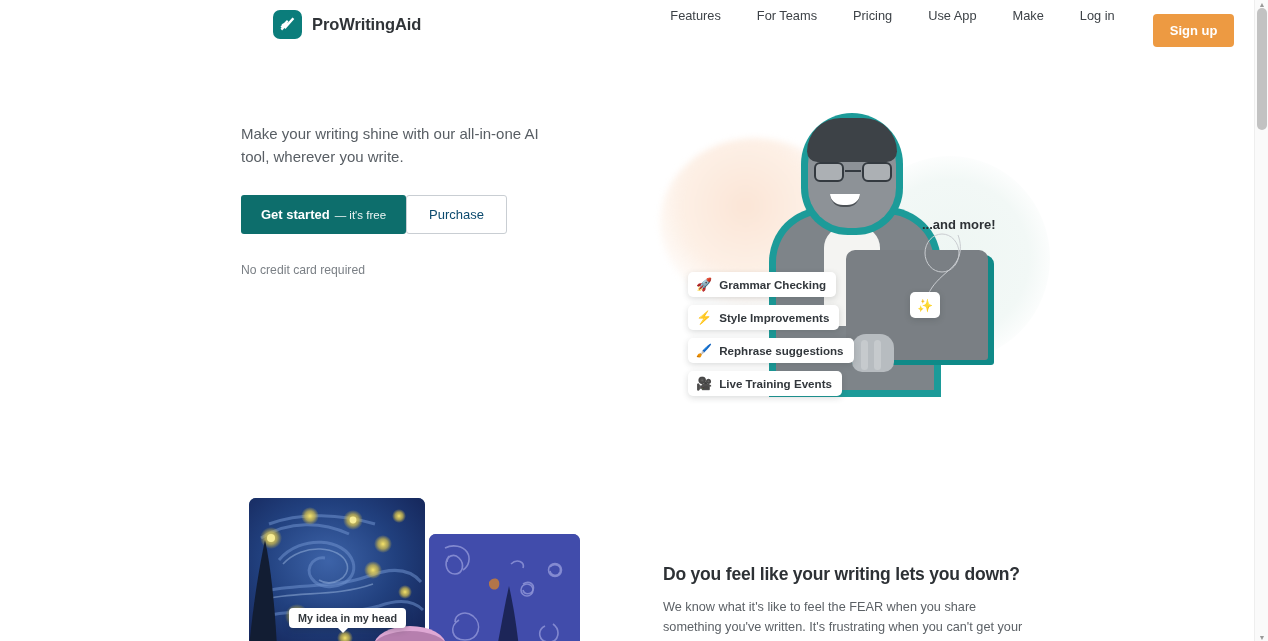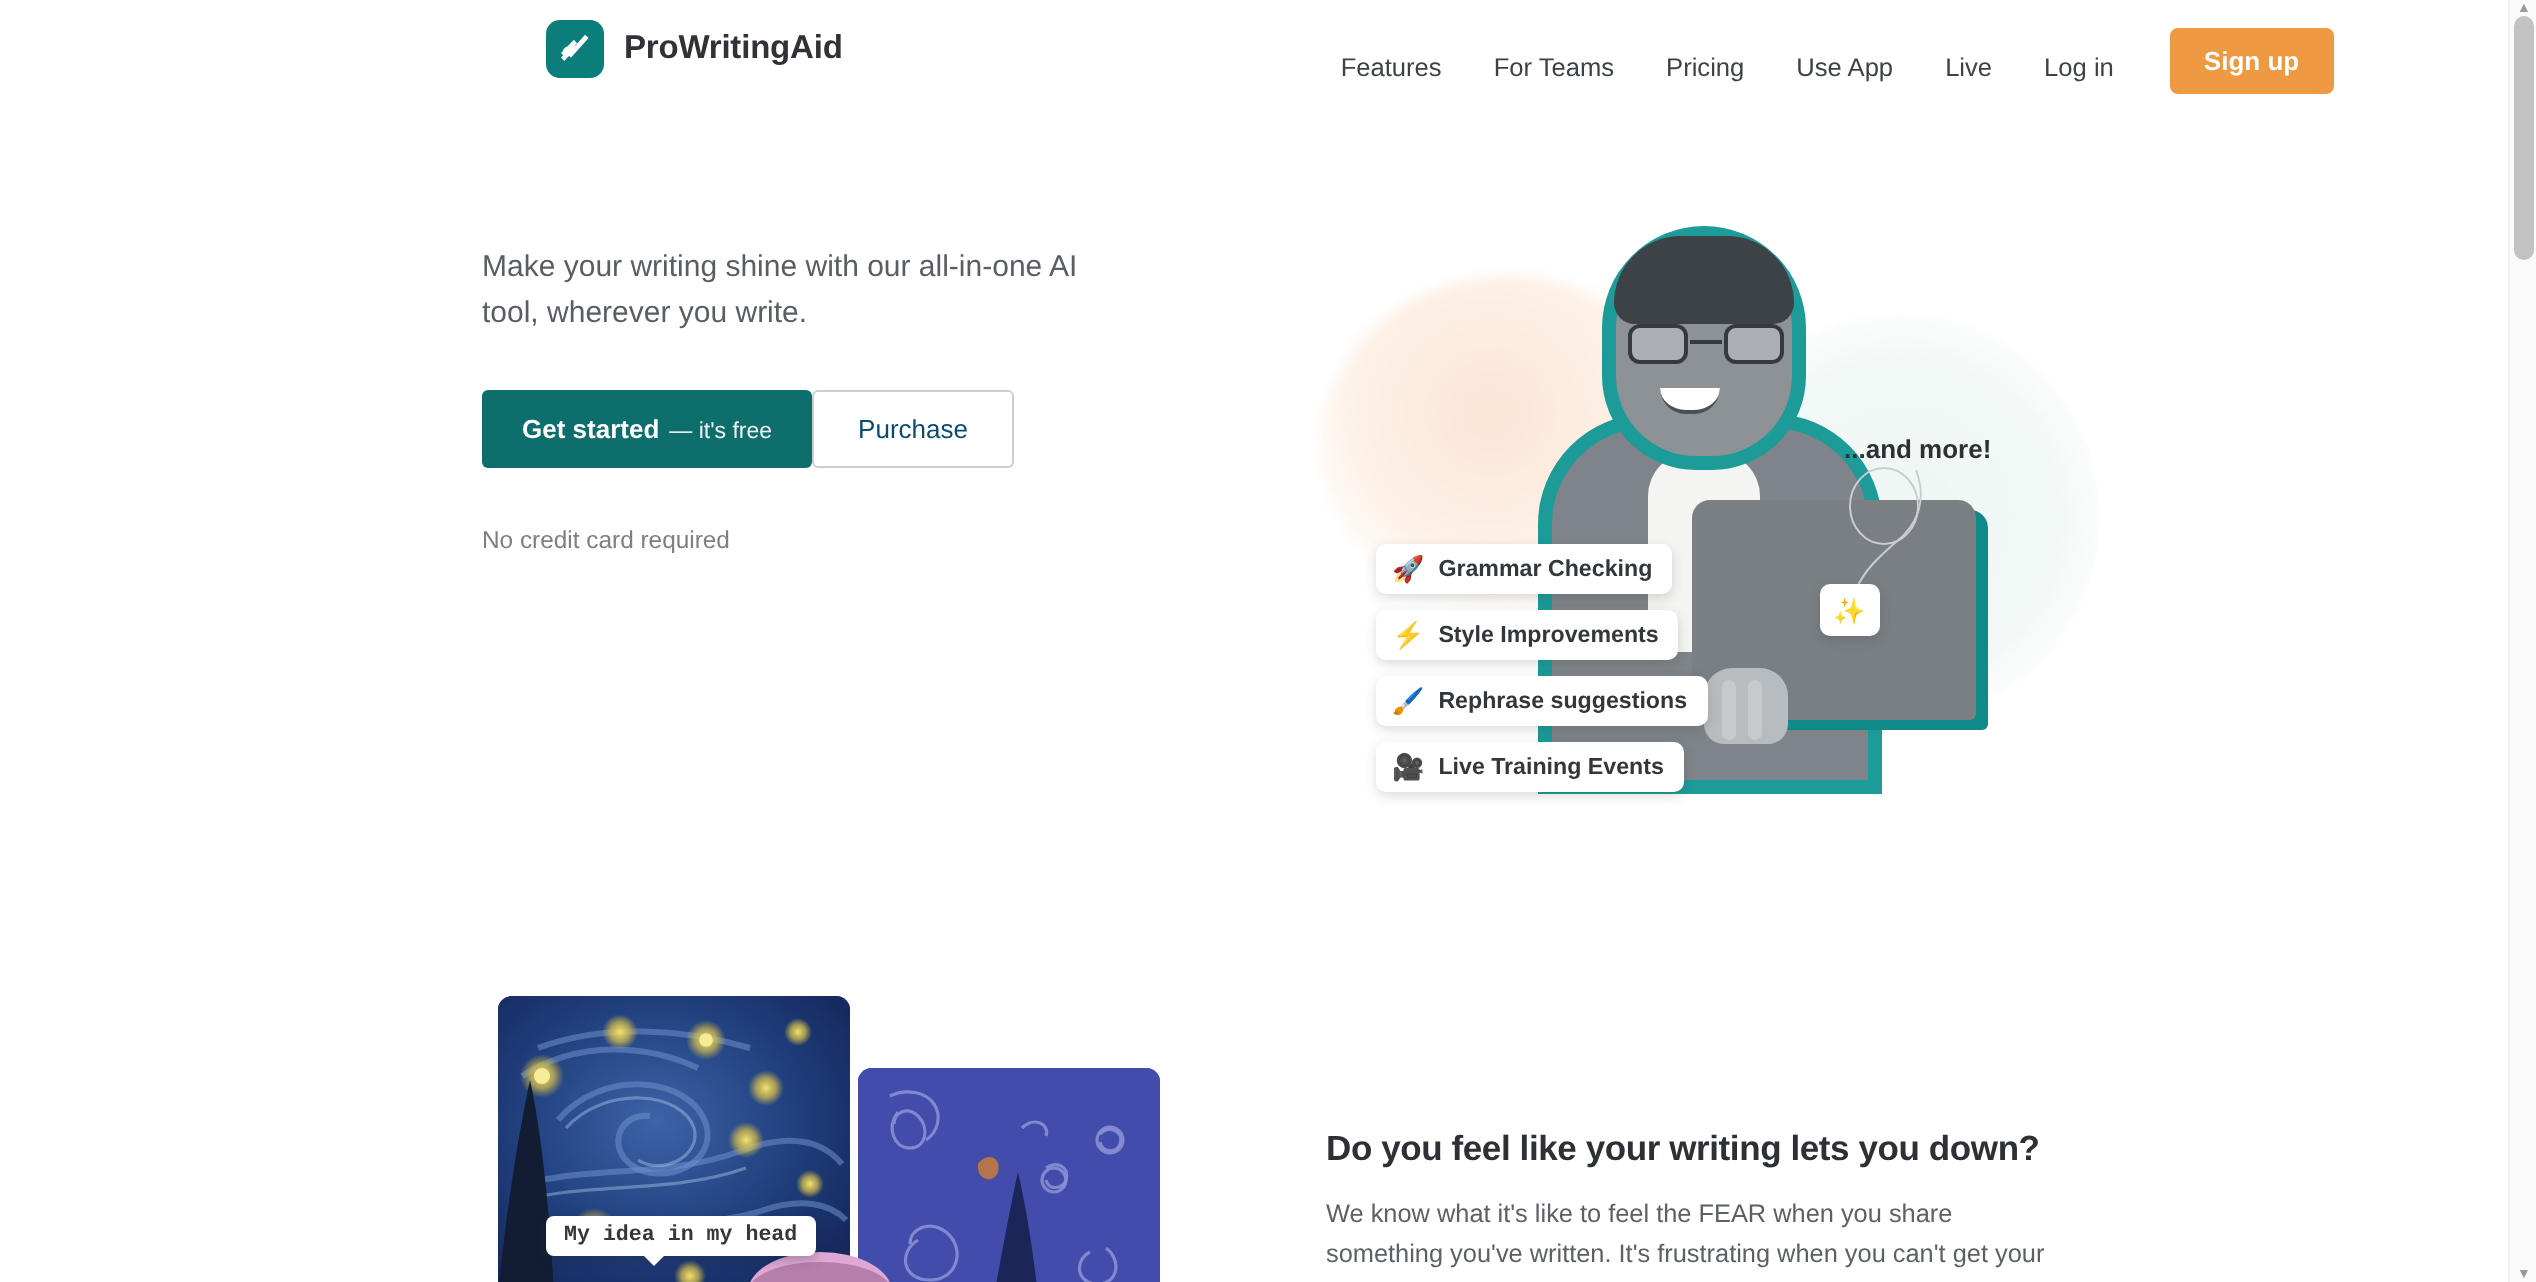--- a/index.html
+++ b/index.html
@@ -56,22 +56,22 @@
   .brand-name {
     font-size: 16.5px;
     font-weight: bold;
     color: #2f3337;
     letter-spacing: -0.1px;
     white-space: nowrap;
   }
 
   .nav {
     display: flex;
-    align-items: flex-end;
-    gap: 2px;
+    align-items: flex-start;
+    gap: 12px;
     margin-left: 237px;
   }
 
   .nav-link {
     font-size: 12.8px;
     color: #3d4247;
     text-decoration: none;
     padding: 6px 12px;
     white-space: nowrap;
     cursor: pointer;
@@ -350,31 +350,30 @@
     left: 0; top: 0;
     width: 176px; height: 150px;
     border-radius: 7px 7px 0 0;
     overflow: hidden;
     background: #1b3a72;
   }
   .starry-sky { position: absolute; inset: 0; }
 
   .caption-bubble {
     position: absolute;
-    left: 24px; top: 110px;
+    left: 40px; top: 110px;
     background: #ffffff;
     border-radius: 4px;
     padding: 4px 9px;
     box-shadow: 0 2px 6px rgba(30,35,45,.28);
     font-size: 10.8px;
     font-weight: bold;
     color: #33383d;
     white-space: nowrap;
     z-index: 8;
-    font-family: Liberation Mono, monospace;
   }
   .caption-bubble::after {
     content: "";
     position: absolute;
     left: 48px; bottom: -5px;
     width: 0; height: 0;
     border-left: 6px solid transparent;
     border-right: 6px solid transparent;
     border-top: 6px solid #ffffff;
   }
@@ -462,21 +461,21 @@
         </svg>
       </span>
       <span class="brand-name">ProWritingAid</span>
     </a>
 
     <nav class="nav">
       <a class="nav-link">Features</a>
       <a class="nav-link">For Teams</a>
       <a class="nav-link">Pricing</a>
       <a class="nav-link">Use App</a>
-      <a class="nav-link">Live</a>
+      <a class="nav-link">Make</a>
       <a class="nav-link">Log in</a>
       <button class="signup-btn">Sign up</button>
     </nav>
   </div>
 
   <section class="hero">
 
     <div class="hero-left">
 
       <p class="hero-sub">Make your writing shine with our all-in-one AI tool, wherever you write.</p>

